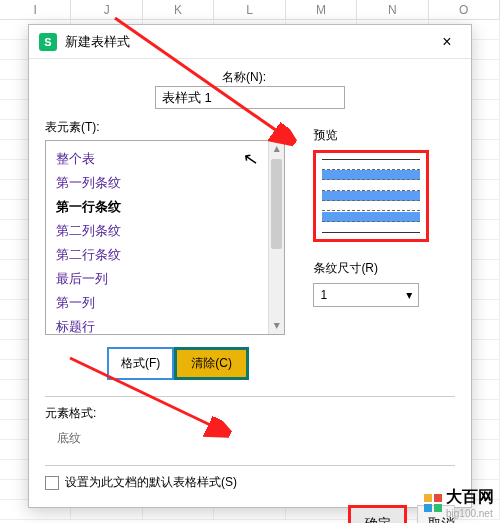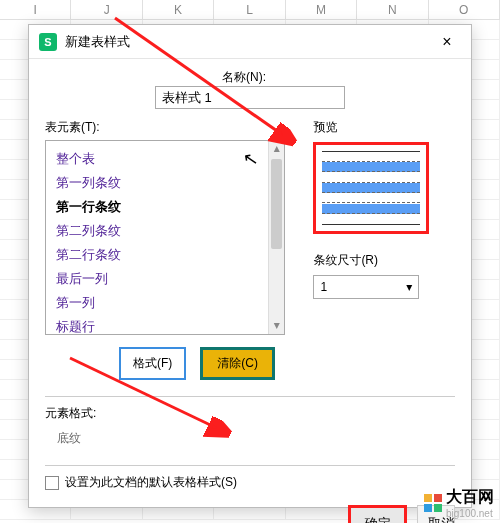--- a/index.html
+++ b/index.html
@@ -23,25 +23,25 @@
   .left-col { width: 241px; }
   .tbl-elem-label { margin-bottom: 4px; display: block; }
   .list-wrap { position: relative; }
   .list-box { border: 1px solid #aaa; height: 195px; background: #fff; overflow: hidden; }
   .list-inner { padding: 6px 0; }
   .list-item { padding: 3px 10px; color: #4c1d95; font-size: 13px; }
   .list-item.selected { color: #000; font-weight: bold; }
   .scroll-track { position: absolute; right: 1px; top: 1px; bottom: 1px; width: 16px; background: #f0f0f0; border-left: 1px solid #ddd; }
   .scroll-up, .scroll-down { height: 16px; text-align: center; line-height: 14px; color: #888; cursor: pointer; }
   .scroll-thumb { position: absolute; left: 2px; right: 2px; top: 18px; height: 90px; background: #ccc; border-radius: 2px; }
-  .fmt-row { display: flex; gap: 14px; margin: 12px 0 14px 38px; padding-left: 36px; }
+  .fmt-row { display: flex; gap: 0; margin: 12px 0 14px 26px; padding-left: 36px; }
   .btn { border: 3px solid #0f766e; background: #eab308; padding: 5px 14px; font-size: 12px; cursor: pointer; }
   .fmt-btn { border: 2px solid #3a8de0; background: #fff; padding: 4px 12px; }
   .right-col { margin-left: 28px; width: 142px; }
-  .preview-label { margin-bottom: 6px; display: block; }
+  .preview-label { margin-bottom: 6px; display: block; margin-top: 8px; }
   .preview-red { border: 3px solid #fb1e1e; padding: 6px; width: 116px; height: 92px; }
   .preview-table { width: 100%; height: 100%; display: flex; flex-direction: column; justify-content: space-between; border-top: 1px solid #333; border-bottom: 1px solid #333; }
   .prev-row { height: 10px; border-bottom: 1px dashed #666; }
   .prev-row.blue { background: #5a9ef5; }
   .prev-row:last-child { border-bottom: none; }
   .stripe-label { margin-top: 18px; display: block; margin-bottom: 6px; }
   .stripe-select { width: 106px; border: 1px solid #aaa; height: 24px; display: flex; align-items: center; justify-content: space-between; padding: 0 6px; cursor: pointer; }
   .divider { border: none; border-top: 1px solid #ccc; margin: 2px 0 8px 0; }
   .elem-fmt-label { margin-bottom: 8px; display: block; }
   .shading-val { padding-left: 12px; color: #666; margin-bottom: 18px; }

